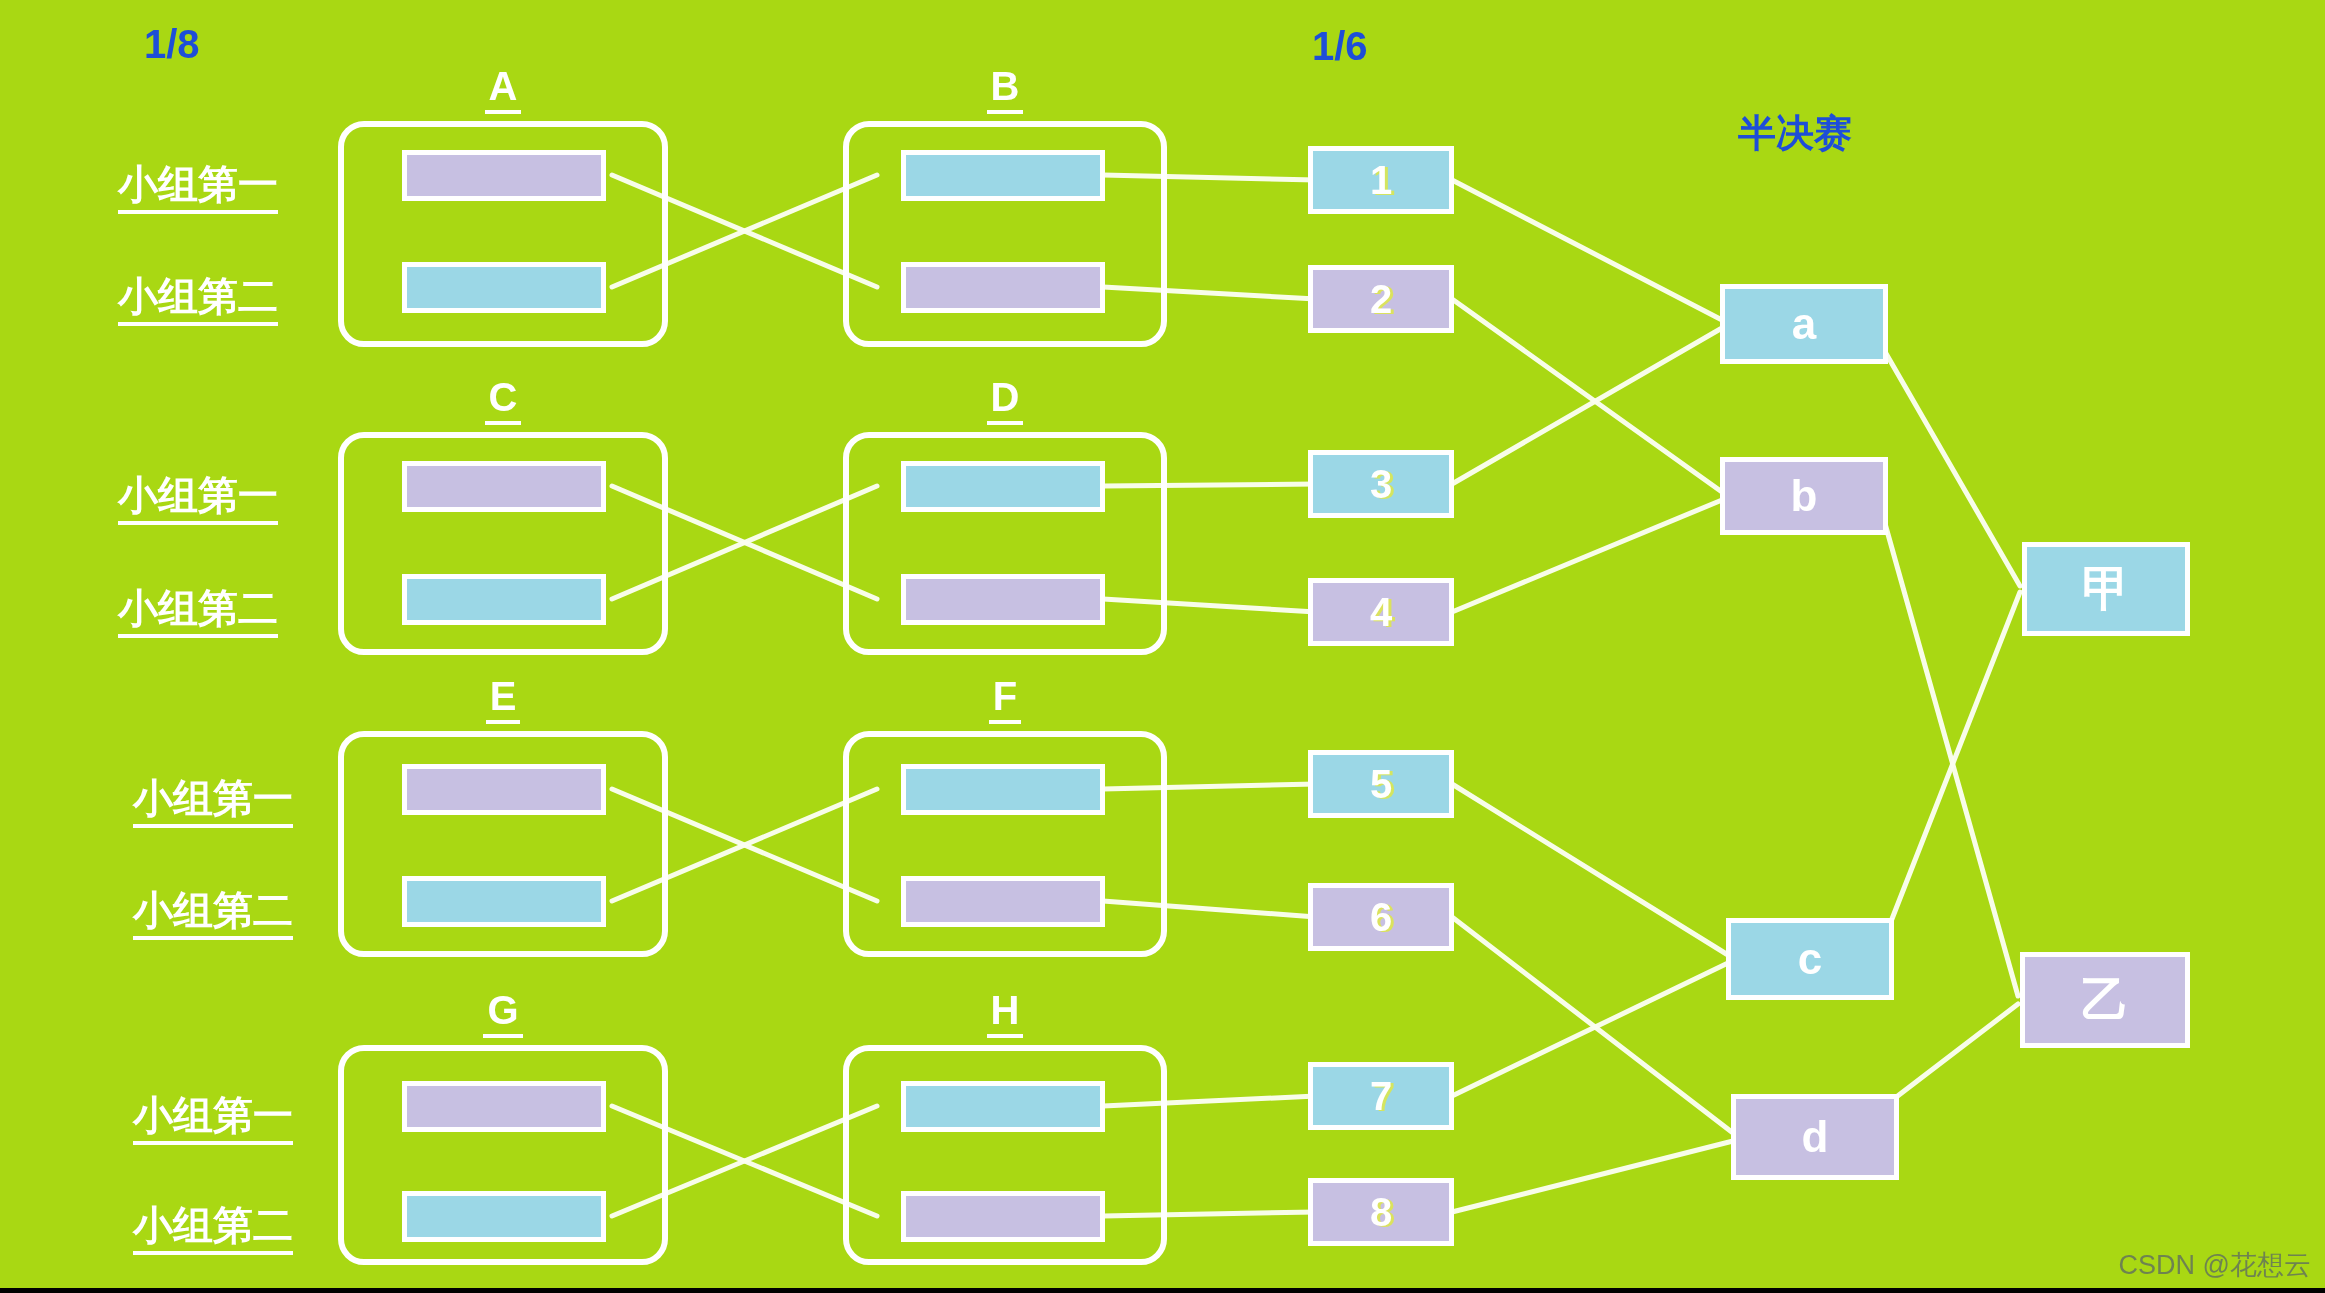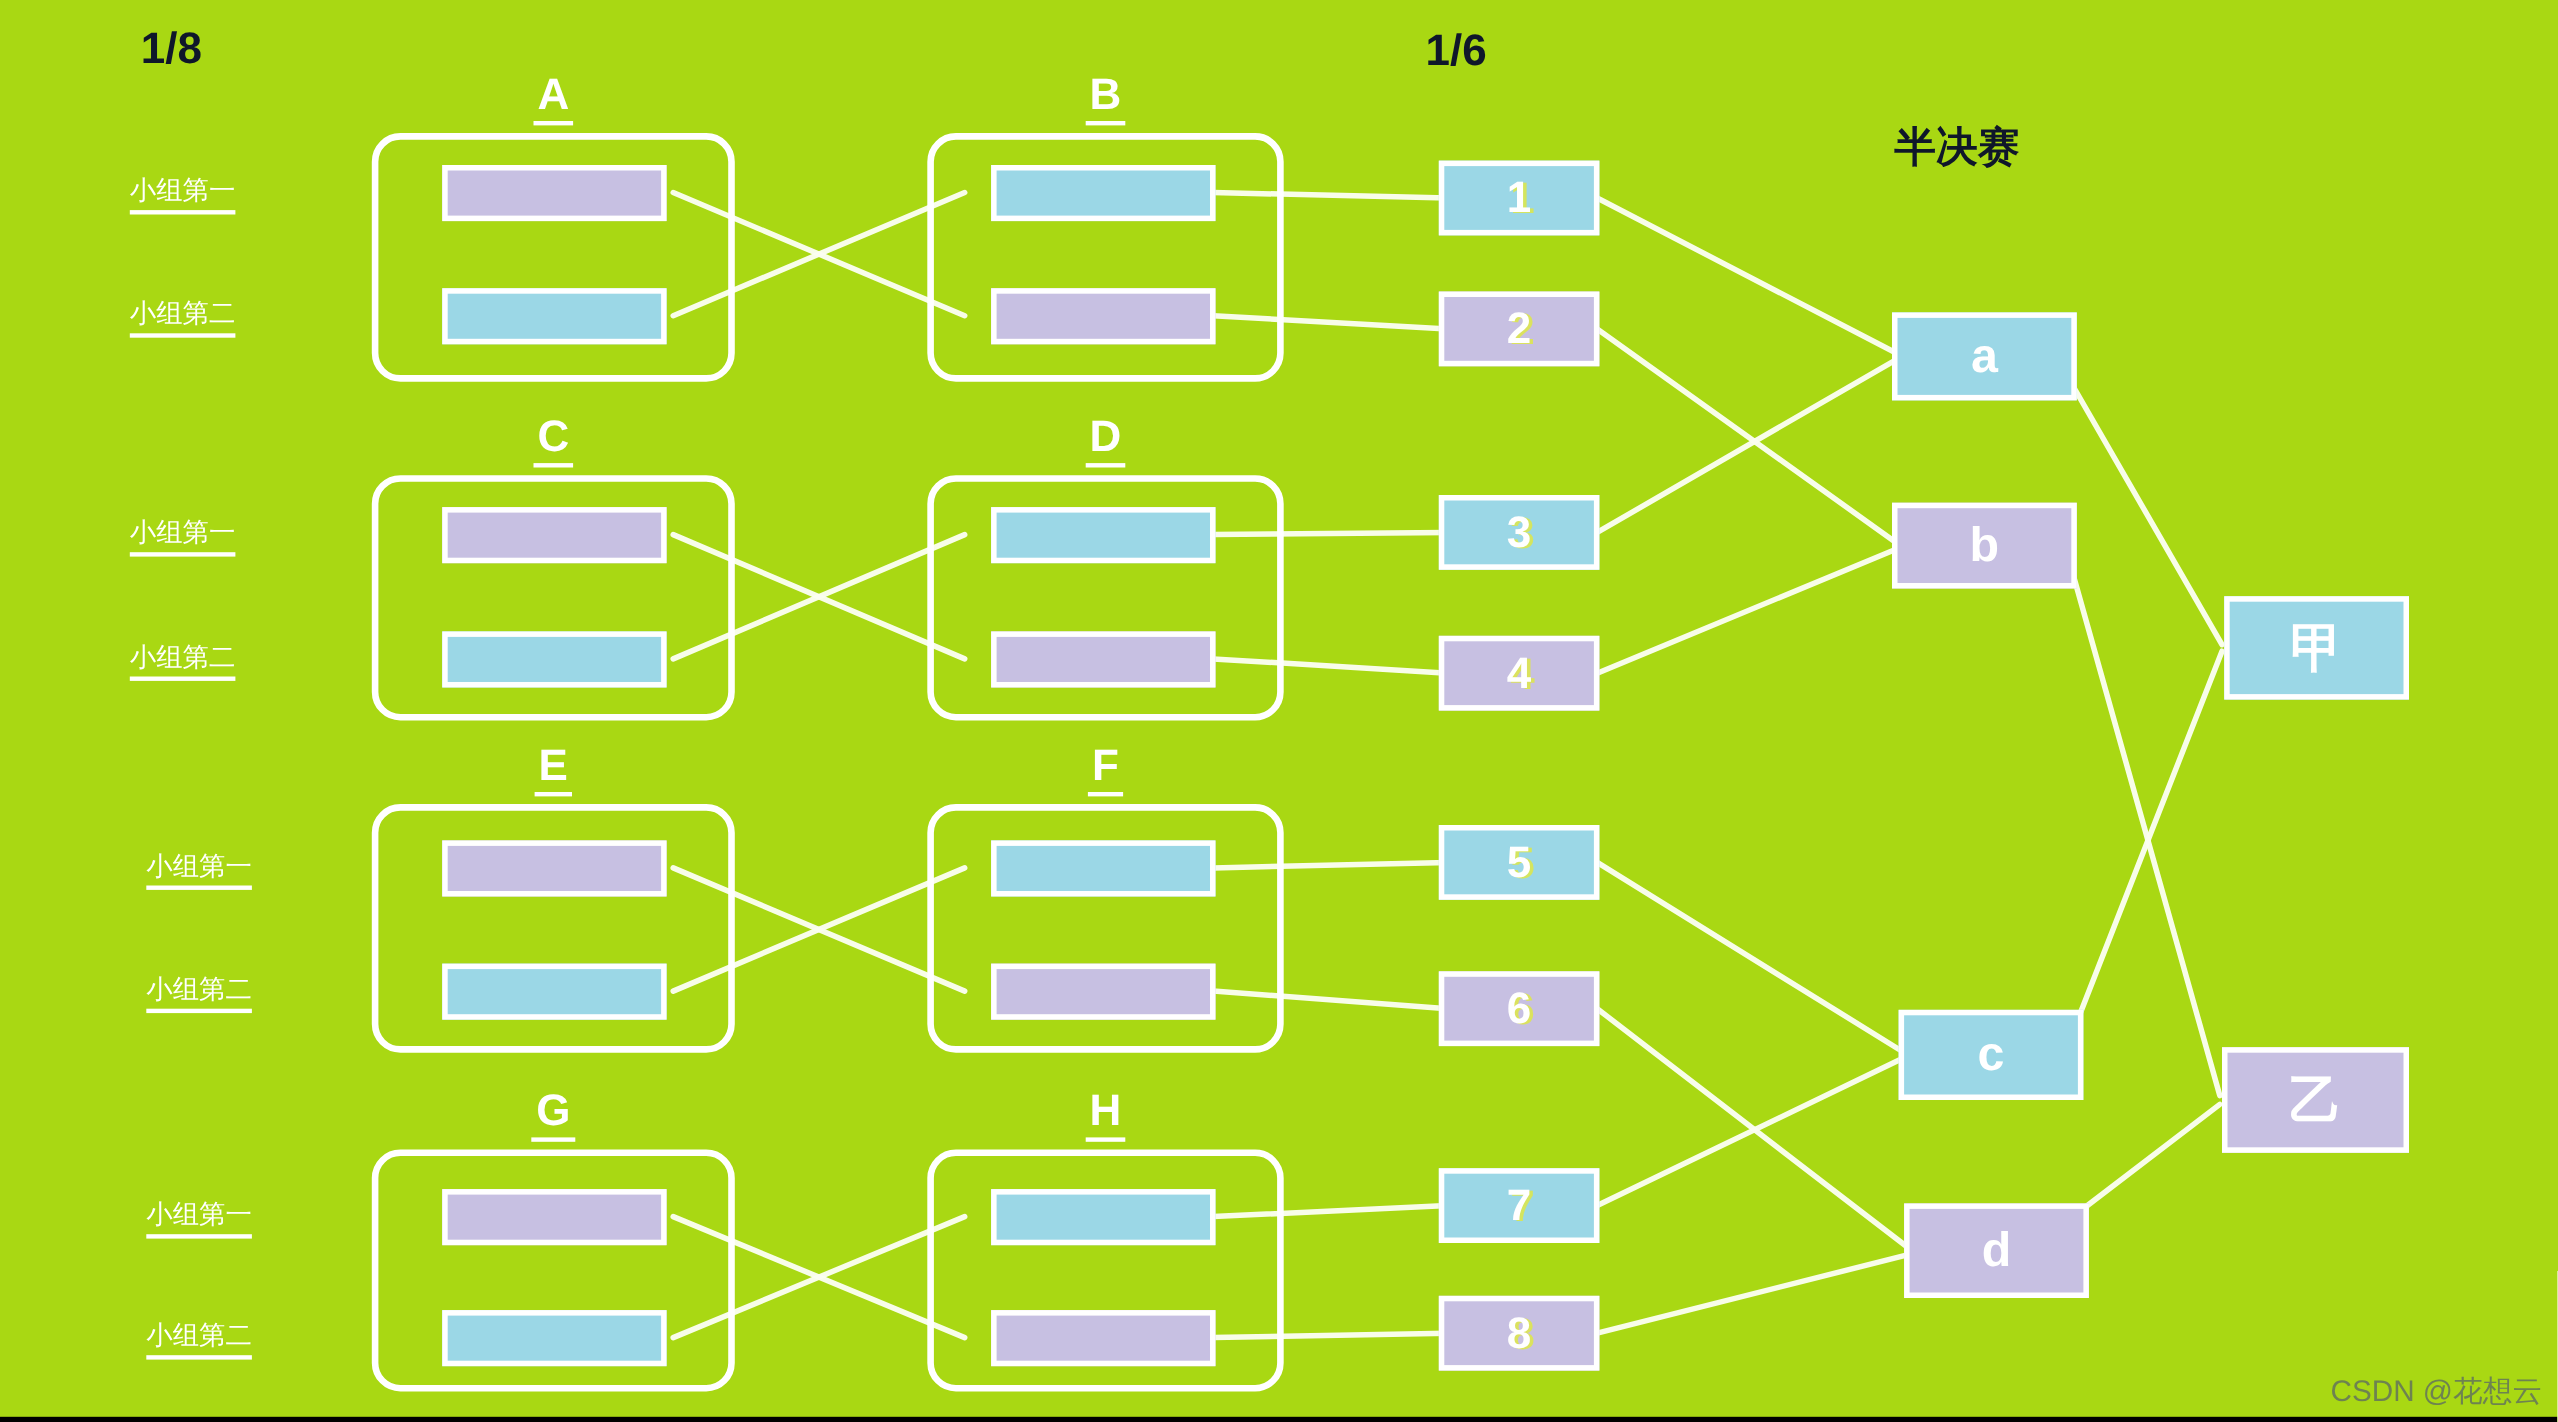--- a/index.html
+++ b/index.html
@@ -7,22 +7,22 @@
   .stage {
     position:relative; width:2325px; height:1293px;
     background:var(--background,#a9d813);
     font-family:"Liberation Sans", sans-serif;
     overflow:hidden;
   }
   .abs { position:absolute; }
   svg.lines { position:absolute; left:0; top:0; width:2325px; height:1293px; }
   svg.lines line { stroke:var(--line,#fcfff2); stroke-width:5; stroke-linecap:round; opacity:.96; }
 
-  .stage-label { color:#0f172a; font-weight:bold; font-size:40px; white-space:nowrap; }
-  .row-label { color:#fff; font-weight:normal; font-size:24px; white-space:nowrap; }
+  .stage-label { color:#1d4ed8; font-weight:bold; font-size:40px; white-space:nowrap;margin-left:16px; }
+  .row-label { color:#fff; font-weight:bold; font-size:40px; white-space:nowrap; }
   .row-label span { border-bottom:4px solid #fff; padding-bottom:4px; }
   .group-letter { color:#fff; font-weight:bold; font-size:40px; text-align:center; }
   .group-letter span { border-bottom:4px solid #fff; padding:0 4px 2px 4px; }
 
   .group-box { border:6px solid #fff; border-radius:26px; }
   .team-rect { border:5px solid #fff; }
   .fill-cyan { background:var(--cyan,#9bd7e6); }
   .fill-purple { background:var(--purple,#c7c0e2); }
 
   .slot {

